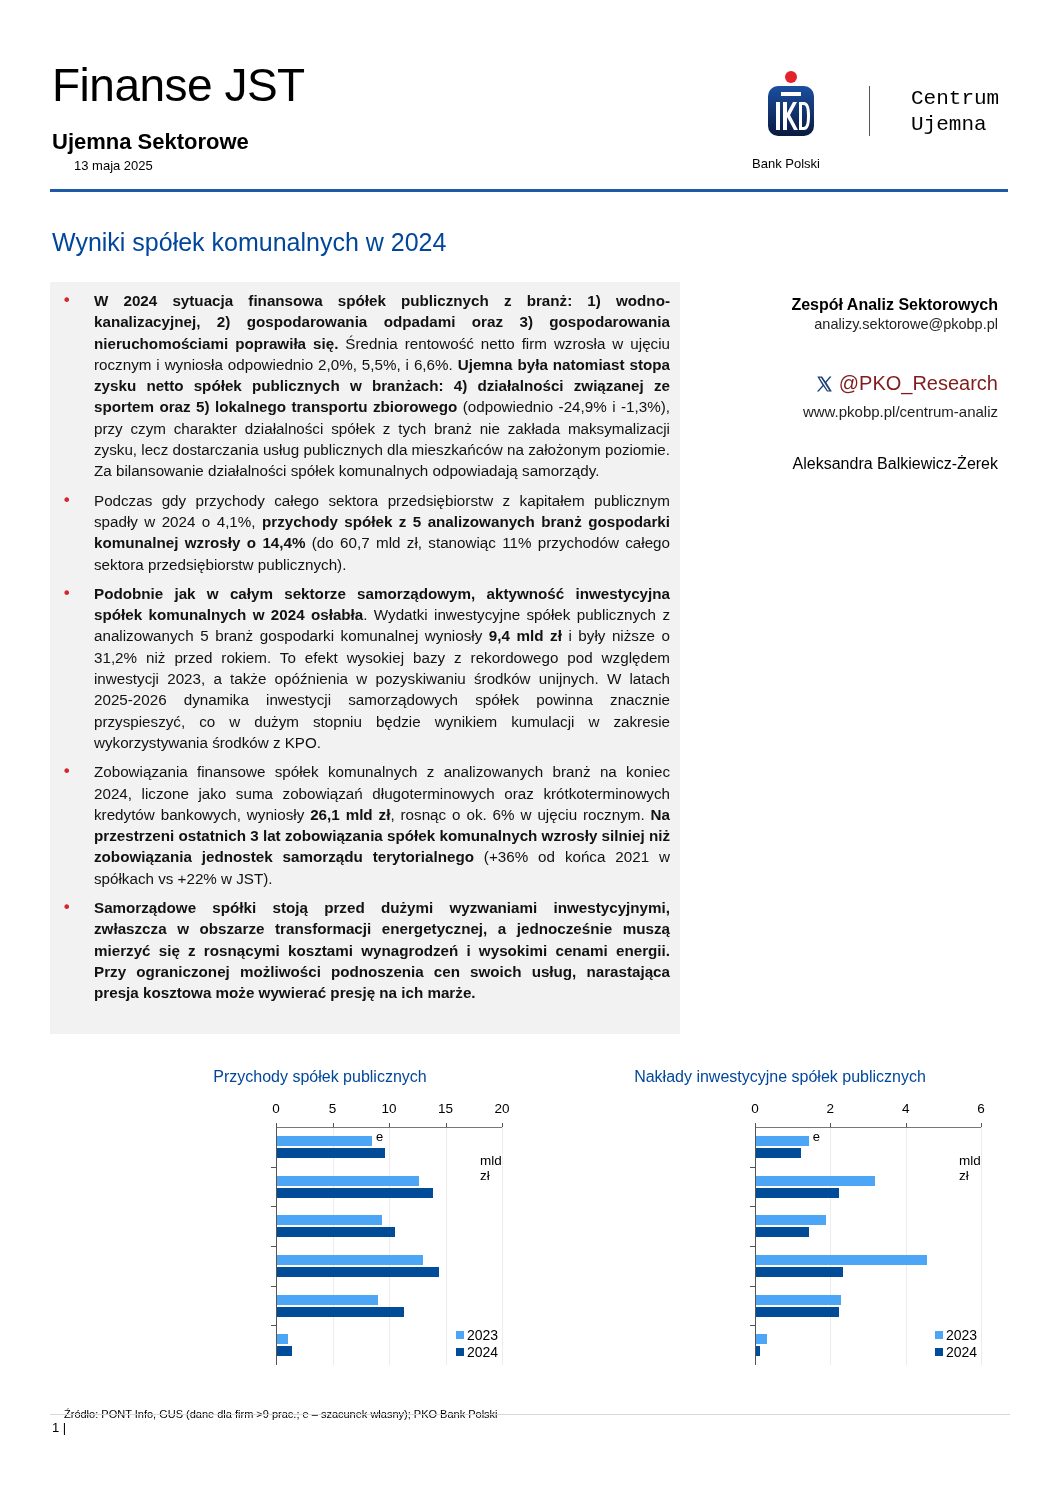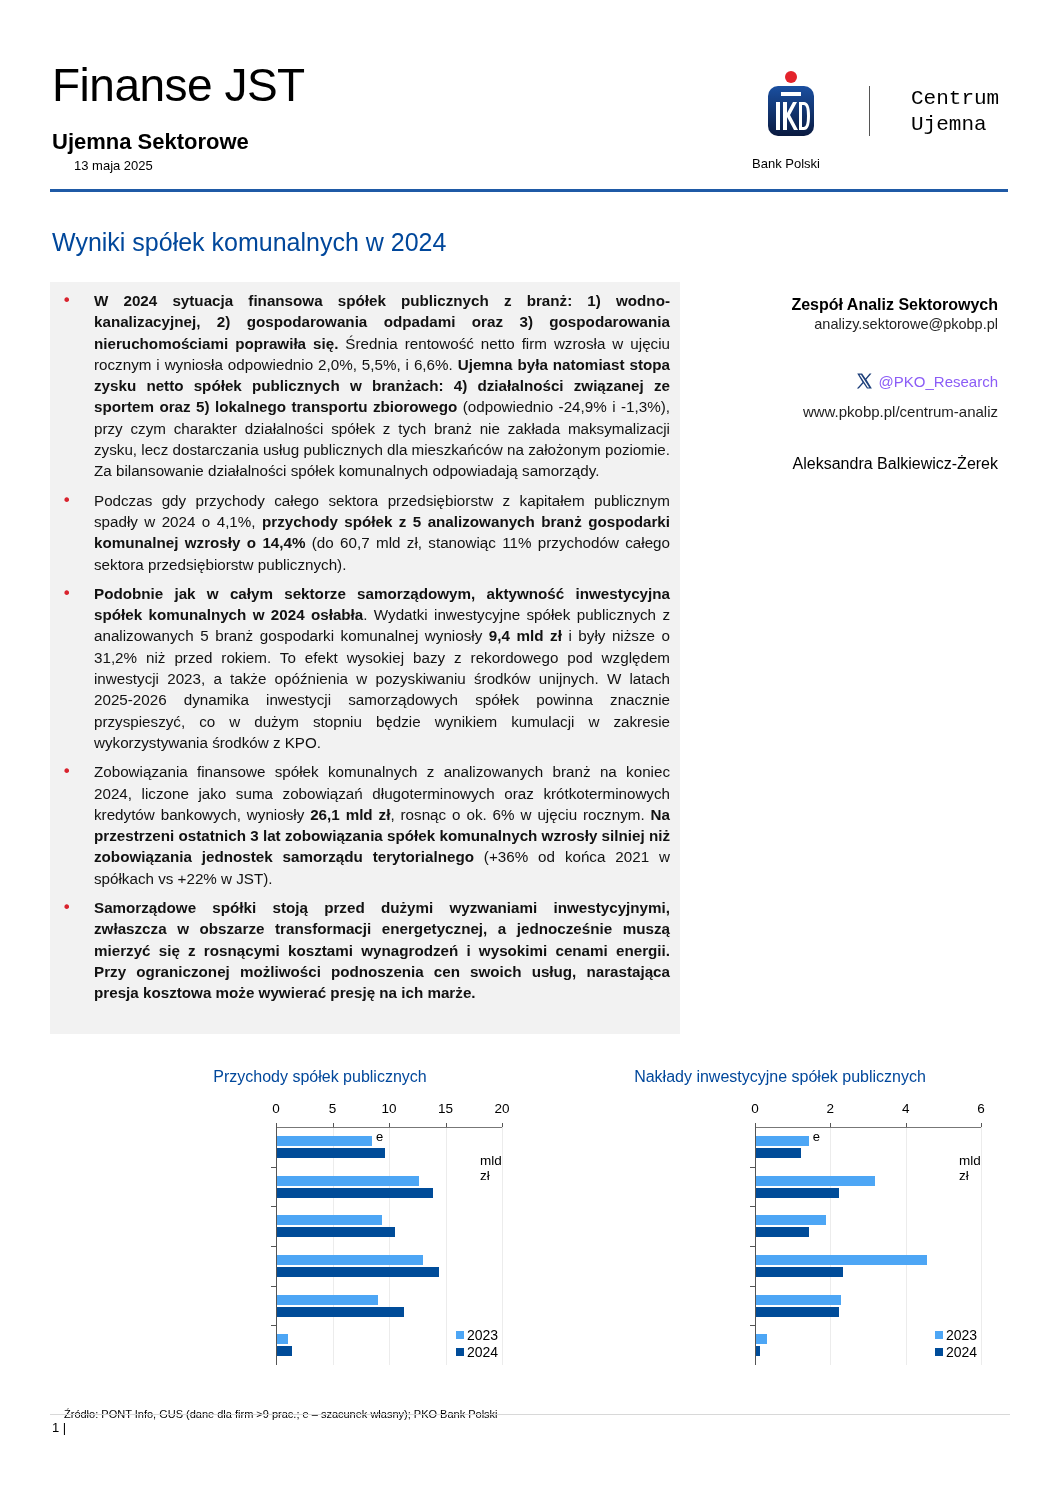--- a/index.html
+++ b/index.html
@@ -15,21 +15,21 @@
   .top-rule { left: 50px; top: 189px; width: 958px; height: 3px; background: #1f5aa6; }
   .headline { left: 52px; top: 228px; font-size: 25px; color: #00479b; font-family: "Liberation Sans", sans-serif; }
   .summary { left: 50px; top: 282px; width: 630px; height: 752px; background: #f2f2f2; padding: 8px 10px 0 12px; }
   .bullet { display: flex; margin-bottom: 8px; }
   .bullet .dot { width: 32px; flex: none; color: #d9232e; font-size: 16px; line-height: 21px; padding-left: 0; }
   .bullet .txt { flex: 1; font-size: 15.2px; line-height: 21.3px; text-align: justify; font-family: "Liberation Sans", sans-serif; color: #111; }
   .bullet .txt b { font-weight: 700; }
   .contact { right: 60px; text-align: right; font-family: "Liberation Sans", sans-serif; font-size: 15px; }
   .team { top: 296px; font-weight: 700; font-size: 16px; }
   .email { top: 316px; font-size: 14.5px; }
-  .twitter { top: 372px; color: #8b5cf6; font-size: 15px; display: flex; align-items: center; gap: 6px; }
+  .twitter { top: 372px; color: #7f1d1d; font-size: 20px; display: flex; align-items: center; gap: 6px; }
   .www { top: 403px; font-size: 15px; text-align: right; }
   .author { top: 455px; font-size: 16px; }
   .chart-title { font-size: 16px; color: #00479b; font-family: "Liberation Sans", sans-serif; text-align: center; }
   .chart { position: absolute; }
   .axis-label { position: absolute; font-size: 13.5px; font-family: "Liberation Sans", sans-serif; transform: translateX(-50%); }
   .bar { position: absolute; height: 10px; }
   .gridline { position: absolute; width: 1px; background: #ececec; }
   .source { left: 64px; top: 1380px; font-size: 11px; font-family: "Liberation Sans", sans-serif; margin-top: 28px; }
   .bottom-rule { left: 50px; top: 1414px; width: 960px; height: 1px; background: #d8d8d8; }
   .pagenum { left: 52px; top: 1420px; font-size: 13px; font-family: "Liberation Sans", sans-serif; }

